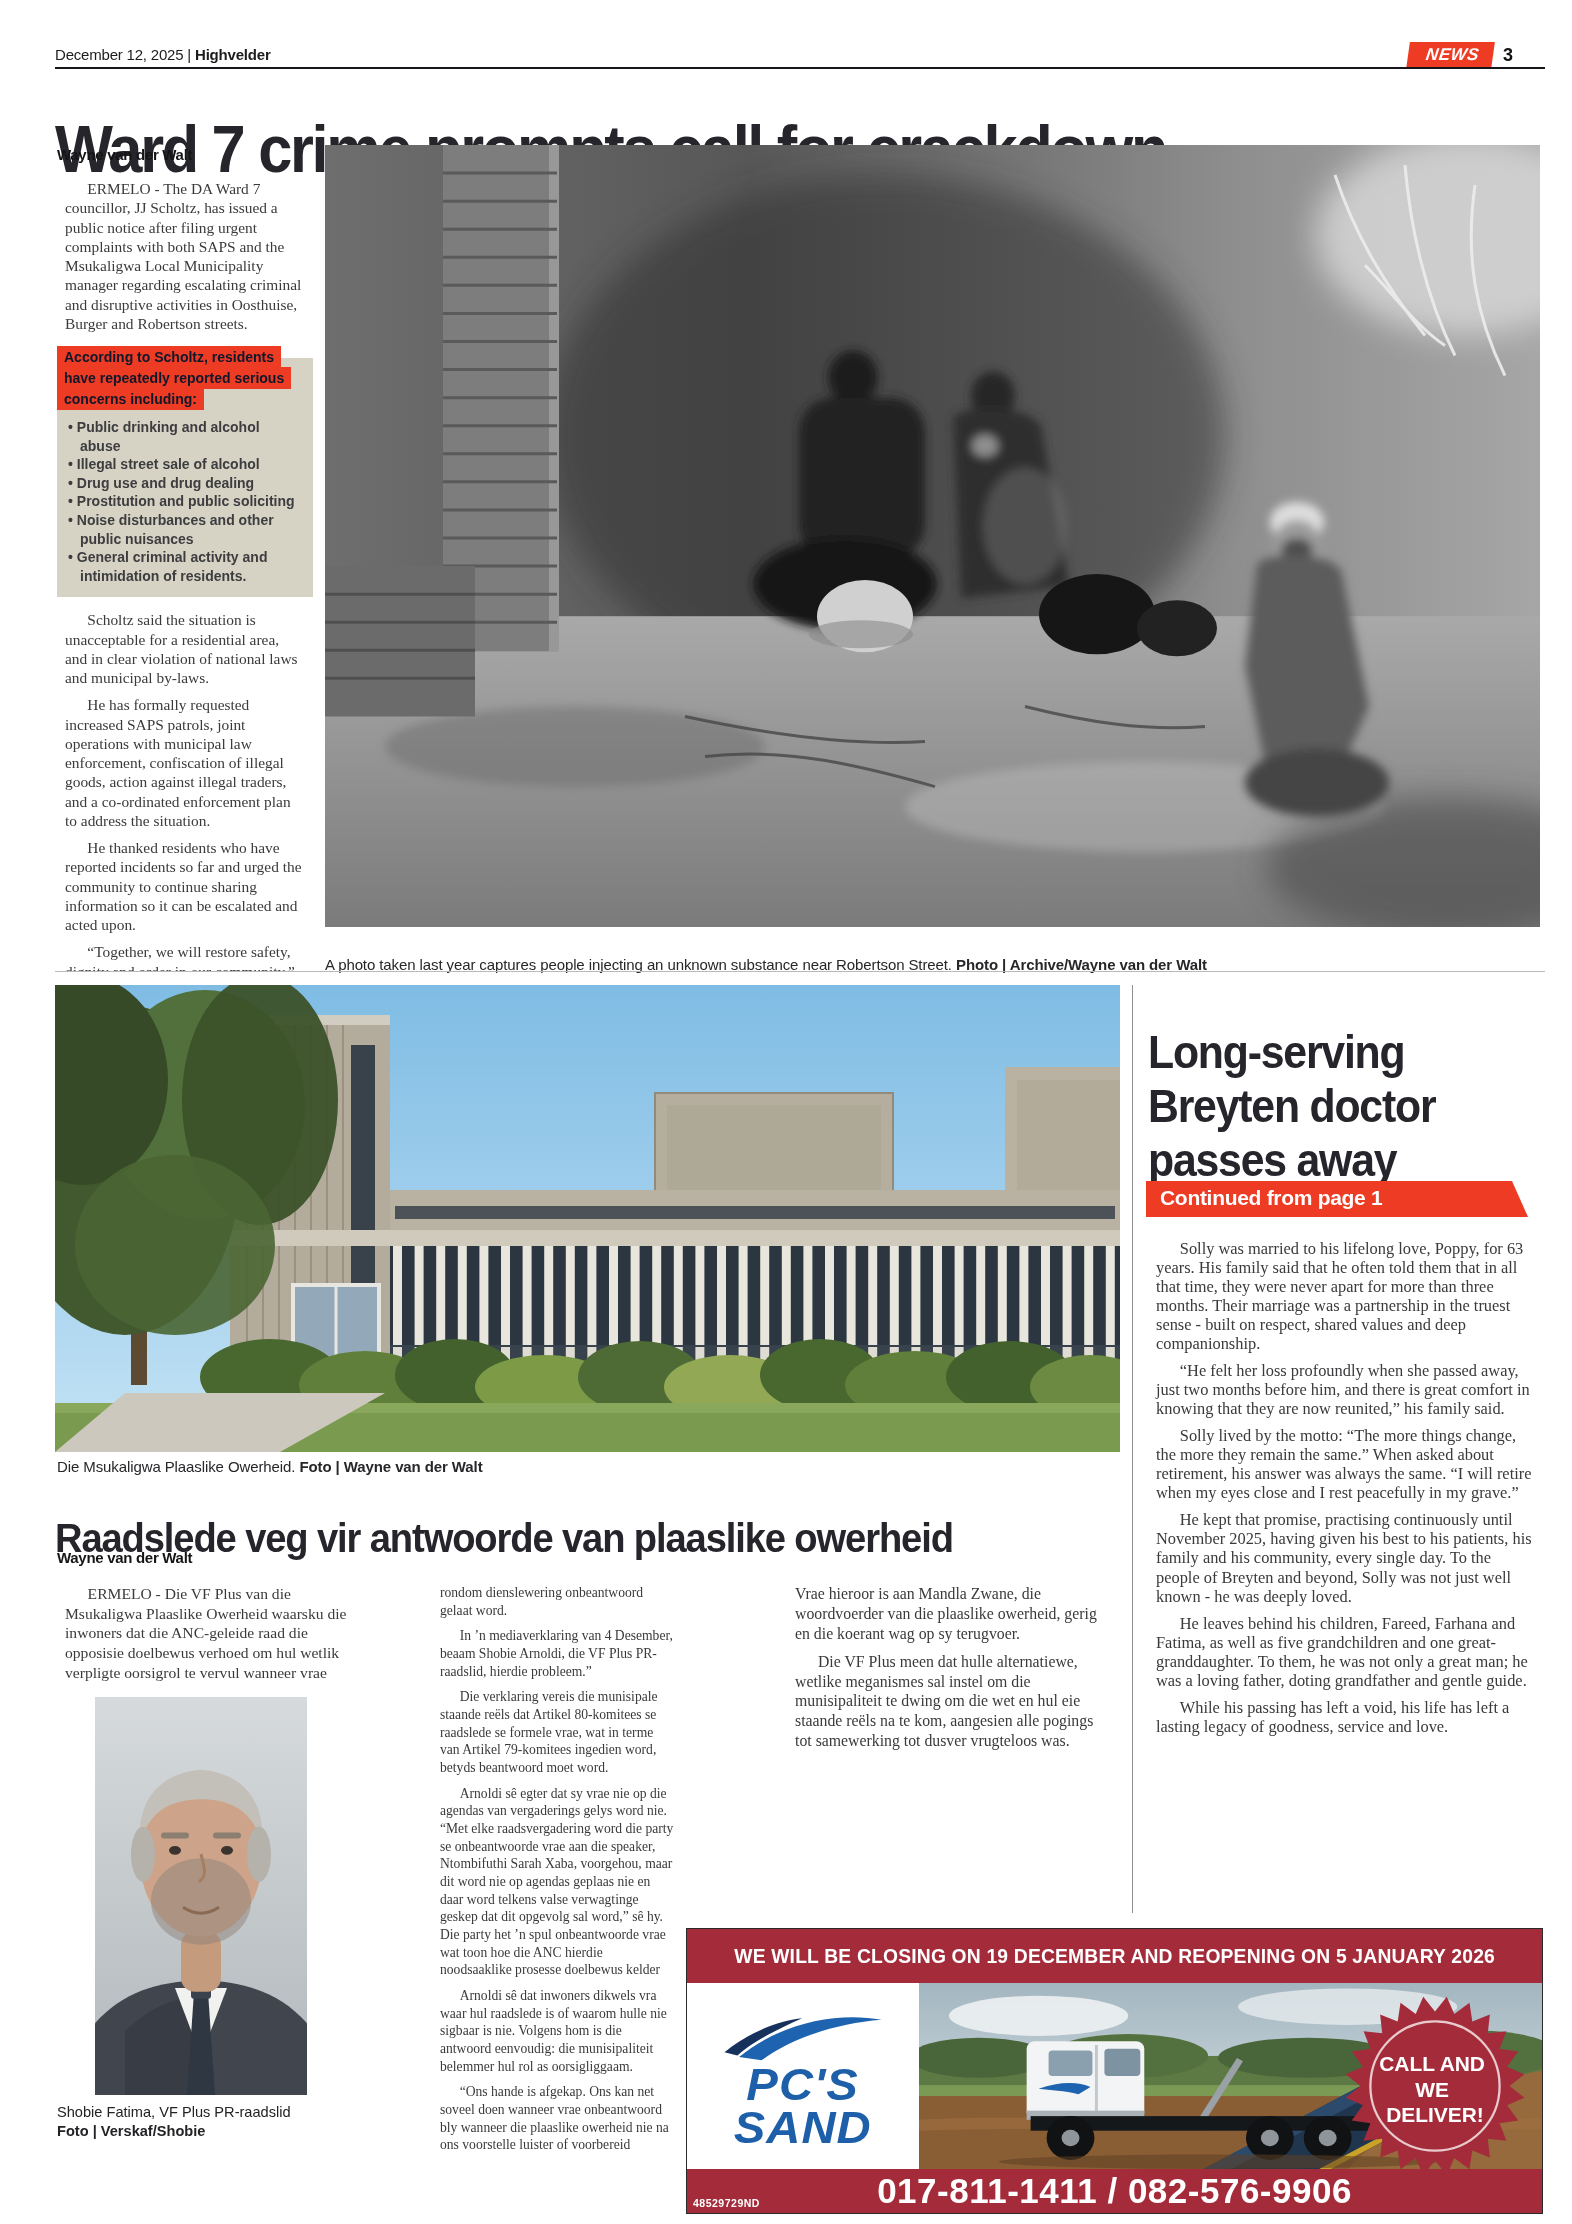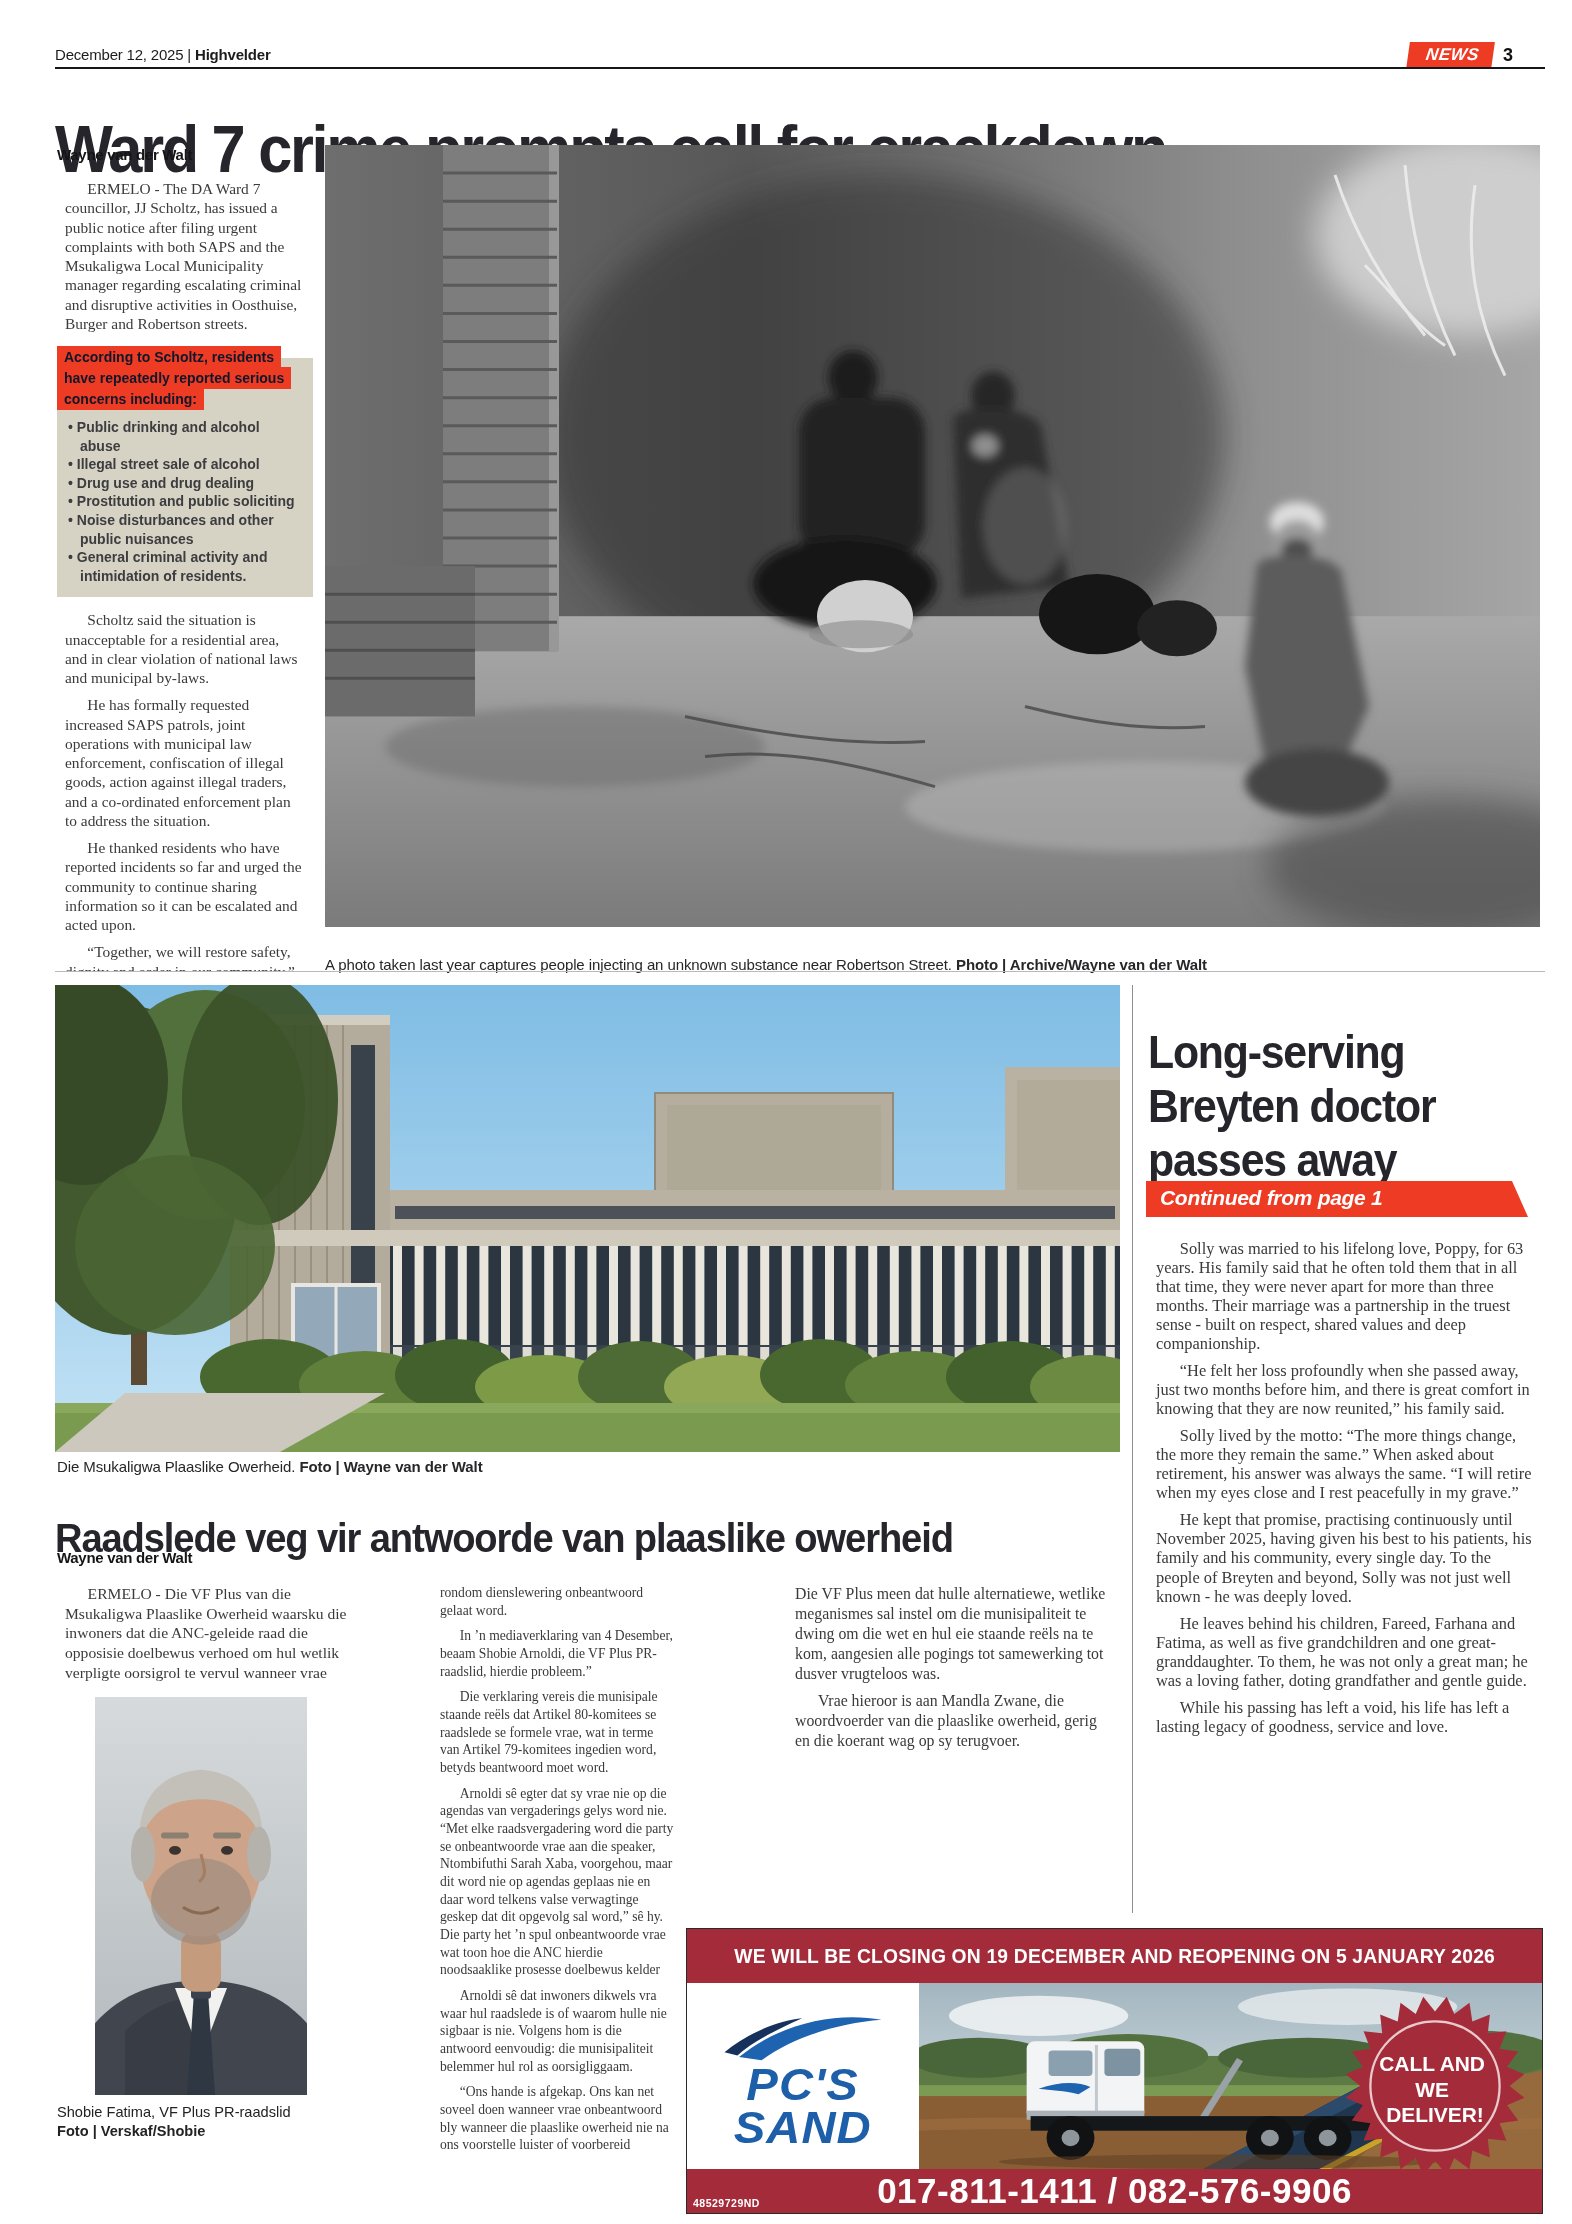--- a/index.html
+++ b/index.html
@@ -68,21 +68,21 @@
   .portrait{margin:15px 0 8px 38px;width:212px;height:398px;}
   .portrait-cap{font-family:"Liberation Sans",sans-serif;font-size:14.6px;line-height:1.3;
       color:#232326;text-indent:0 !important;}
   .portrait-cap b{font-weight:700;}
 
   
   .vrule{left:1132px;top:985px;width:1px;height:928px;background:#8f8f8f;}
   .h3{top:988px;left:1148px;width:396px;font-weight:700;font-size:46px;line-height:1.17;
       letter-spacing:-1.3px;color:var(--headline-ink);}
   .contbox{top:1181px;left:1146px;width:382px;background:var(--accent-red);color:#fff;
-      font-style:italic;font-weight:700;font-size:21px;padding:5px 14px 7px;
+      font-weight:700;font-size:21px;padding:5px 14px 7px;
       clip-path:polygon(0 0,calc(100% - 16px) 0,100% 100%,0 100%);letter-spacing:-.3px;}
   .dcol{top:1231px;left:1148px;width:396px;height:676px;overflow:hidden;
       font-size:16.4px;line-height:1.16;}
 
   
   .advert{top:1928px;left:686px;width:857px;height:286px;border:1px solid #2a2a2a;
       background:#fff;display:flex;flex-direction:column;}
   .ad-banner{height:54px;background:var(--ad-maroon);color:#fff;display:flex;
       align-items:center;justify-content:center;font-weight:700;font-size:20.5px;
       letter-spacing:.2px;flex:0 0 auto;}
@@ -444,22 +444,22 @@
 </div>
 <div class="abs textcol serif mcol2">
     <p>rondom dienslewering onbeantwoord gelaat word.</p>
     <p>In ’n mediaverklaring van 4 Desember, beaam Shobie Arnoldi, die VF Plus PR-raadslid, hierdie probleem.”</p>
     <p>Die verklaring vereis die munisipale staande reëls dat Artikel 80-komitees se raadslede se formele vrae, wat in terme van Artikel 79-komitees ingedien word, betyds beantwoord moet word.</p>
     <p>Arnoldi sê egter dat sy vrae nie op die agendas van vergaderings gelys word nie. “Met elke raadsvergadering word die party se onbeantwoorde vrae aan die speaker, Ntombifuthi Sarah Xaba, voorgehou, maar dit word nie op agendas geplaas nie en daar word telkens valse verwagtinge geskep dat dit opgevolg sal word,” sê hy. Die party het ’n spul onbeantwoorde vrae wat toon hoe die ANC hierdie noodsaaklike prosesse doelbewus kelder</p>
     <p>Arnoldi sê dat inwoners dikwels vra waar hul raadslede is of waarom hulle nie sigbaar is nie. Volgens hom is die antwoord eenvoudig: die munisipaliteit belemmer hul rol as oorsigliggaam.</p>
     <p>“Ons hande is afgekap. Ons kan net soveel doen wanneer vrae onbeantwoord bly wanneer die plaaslike owerheid nie na ons voorstelle luister of voorbereid</p>
   </div>
 <div class="abs textcol serif mcol3">
+    <p>Vrae hieroor is aan Mandla Zwane, die woordvoerder van die plaaslike owerheid, gerig en die koerant wag op sy terugvoer.</p>
     <p>Die VF Plus meen dat hulle alternatiewe, wetlike meganismes sal instel om die munisipaliteit te dwing om die wet en hul eie staande reëls na te kom, aangesien alle pogings tot samewerking tot dusver vrugteloos was.</p>
-    <p>Vrae hieroor is aan Mandla Zwane, die woordvoerder van die plaaslike owerheid, gerig en die koerant wag op sy terugvoer.</p>
   </div>
 
 <div class="abs vrule"></div>
 <h2 class="abs h3">
   <span class="sqz">Long-serving Breyten doctor passes away</span>
 </h2>
 <div class="abs contbox">Continued from page 1</div>
 <div class="abs textcol serif dcol">
     <p>Solly was married to his lifelong love, Poppy, for 63 years. His family said that he often told them that in all that time, they were never apart for more than three months. Their marriage was a partnership in the truest sense - built on respect, shared values and deep companionship.</p>
     <p>“He felt her loss profoundly when she passed away, just two months before him, and there is great comfort in knowing that they are now reunited,” his family said.</p>

